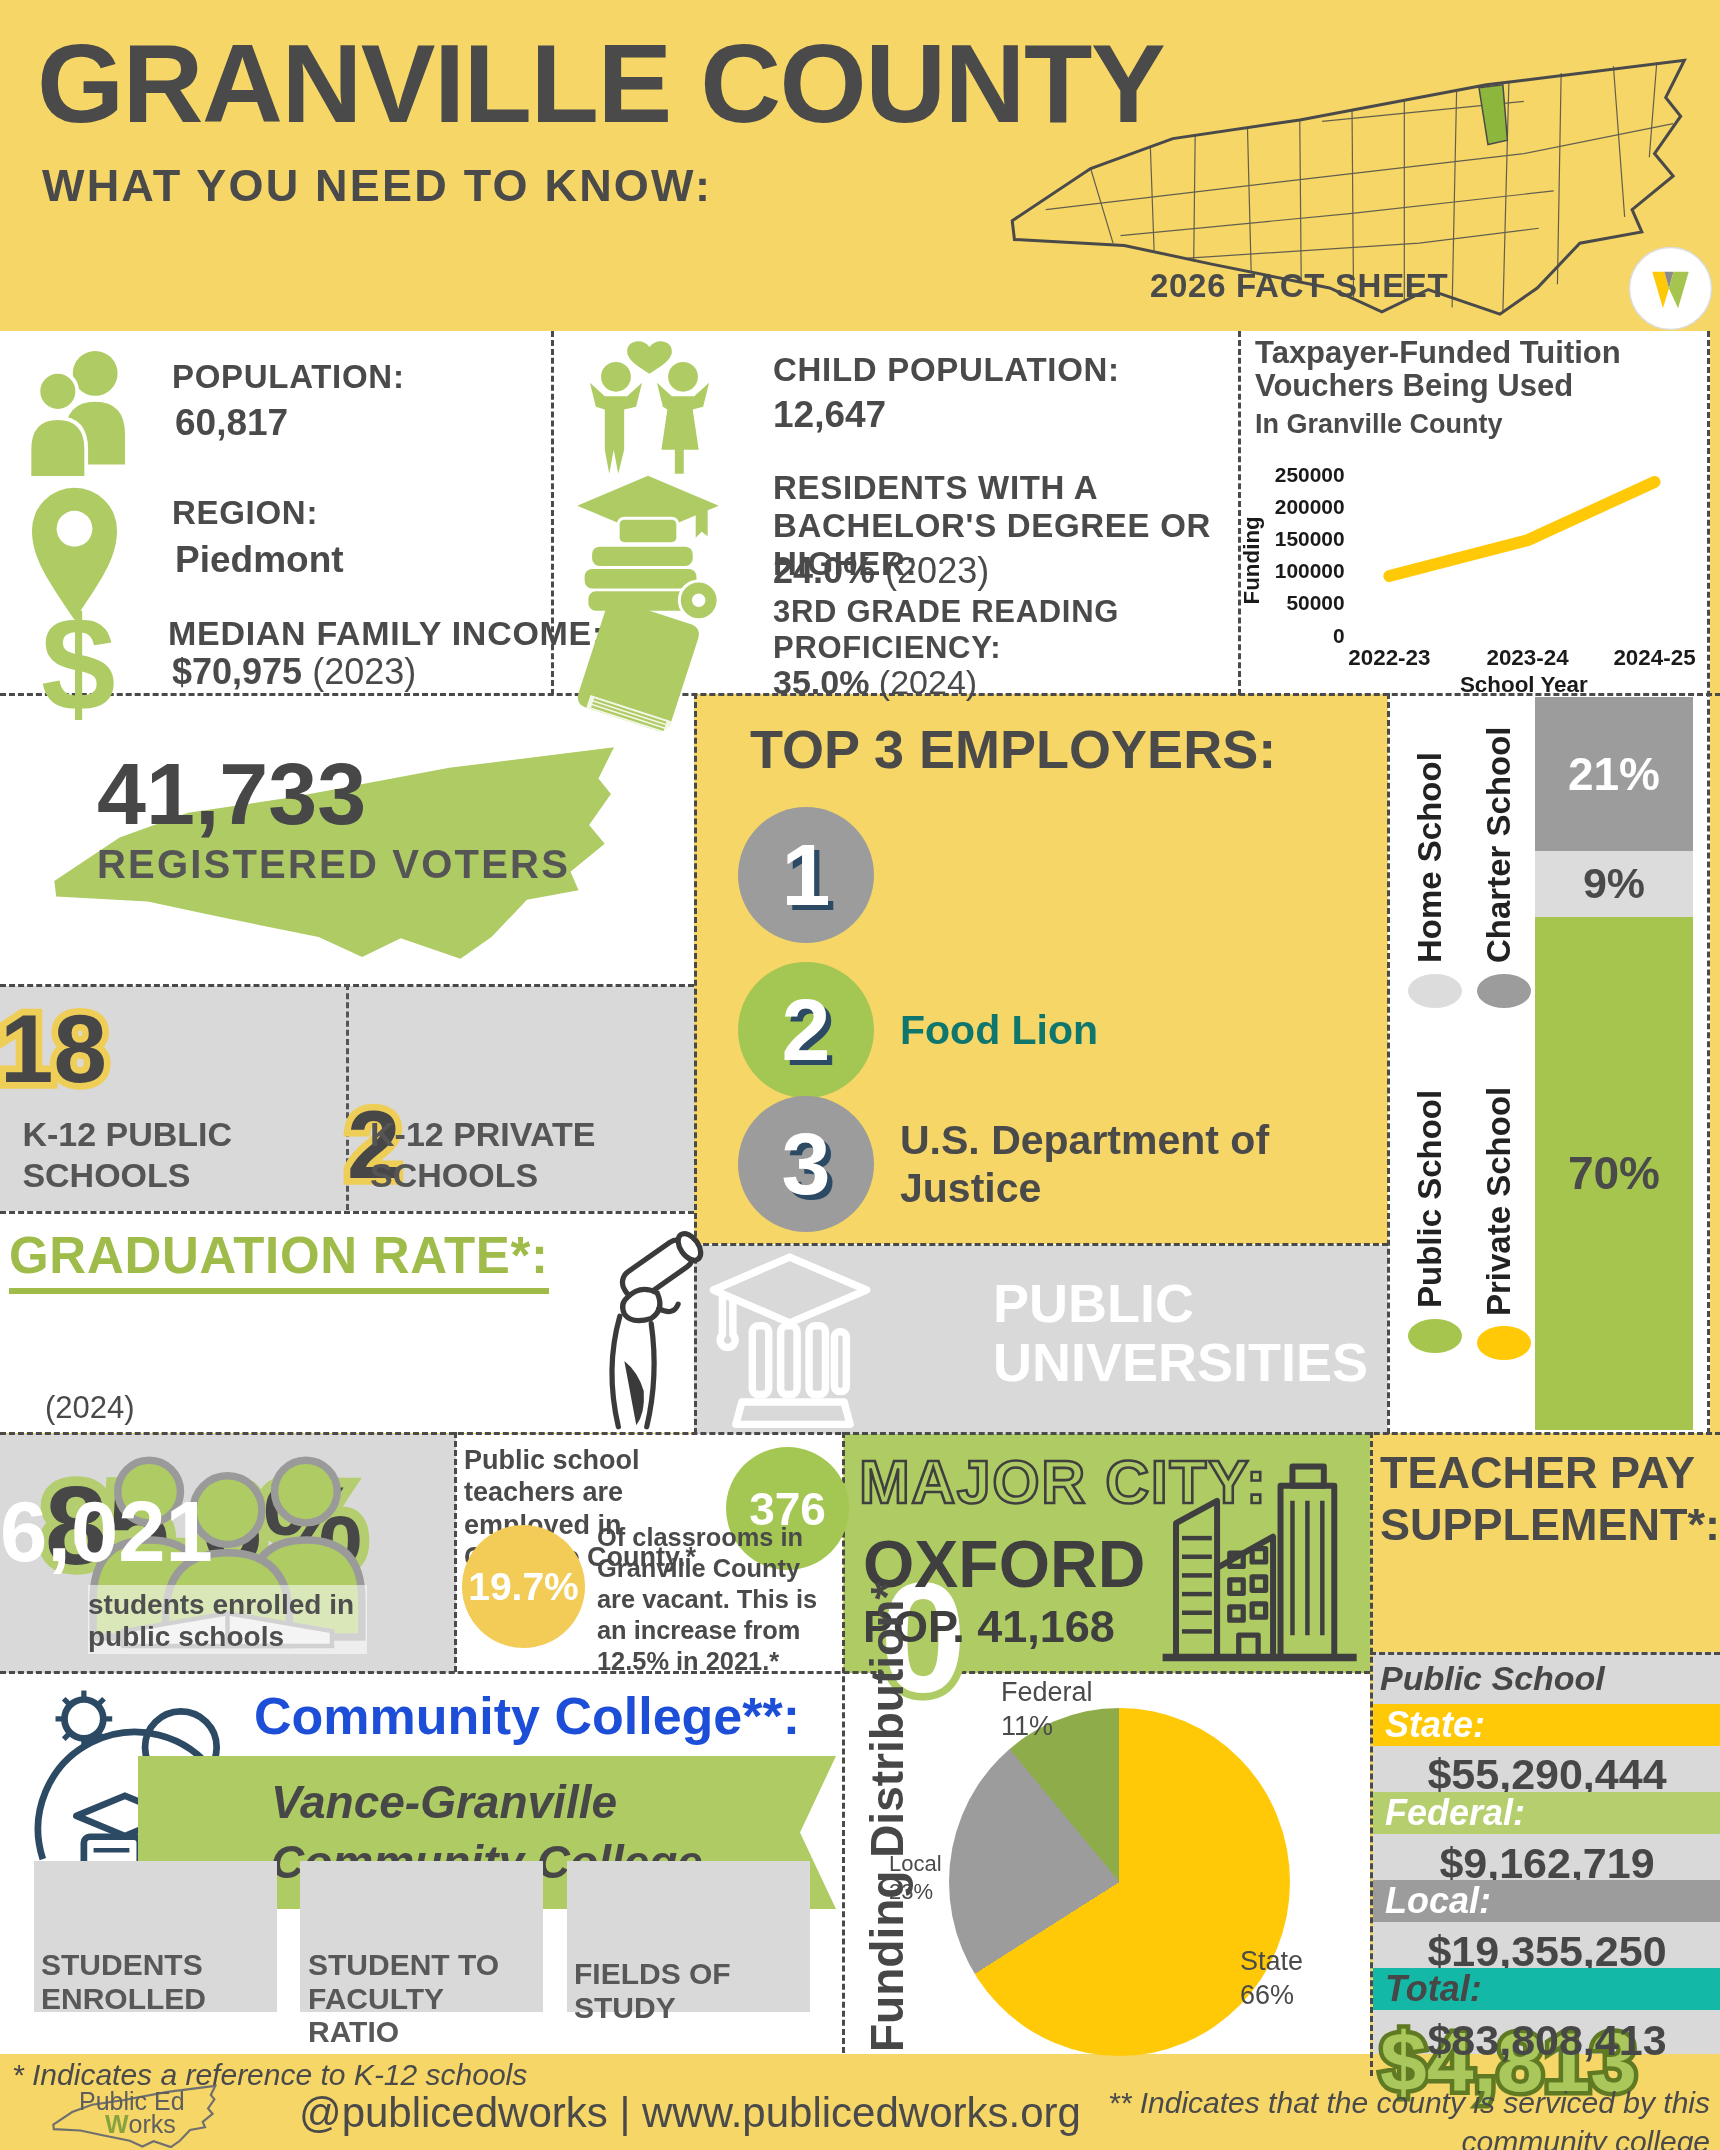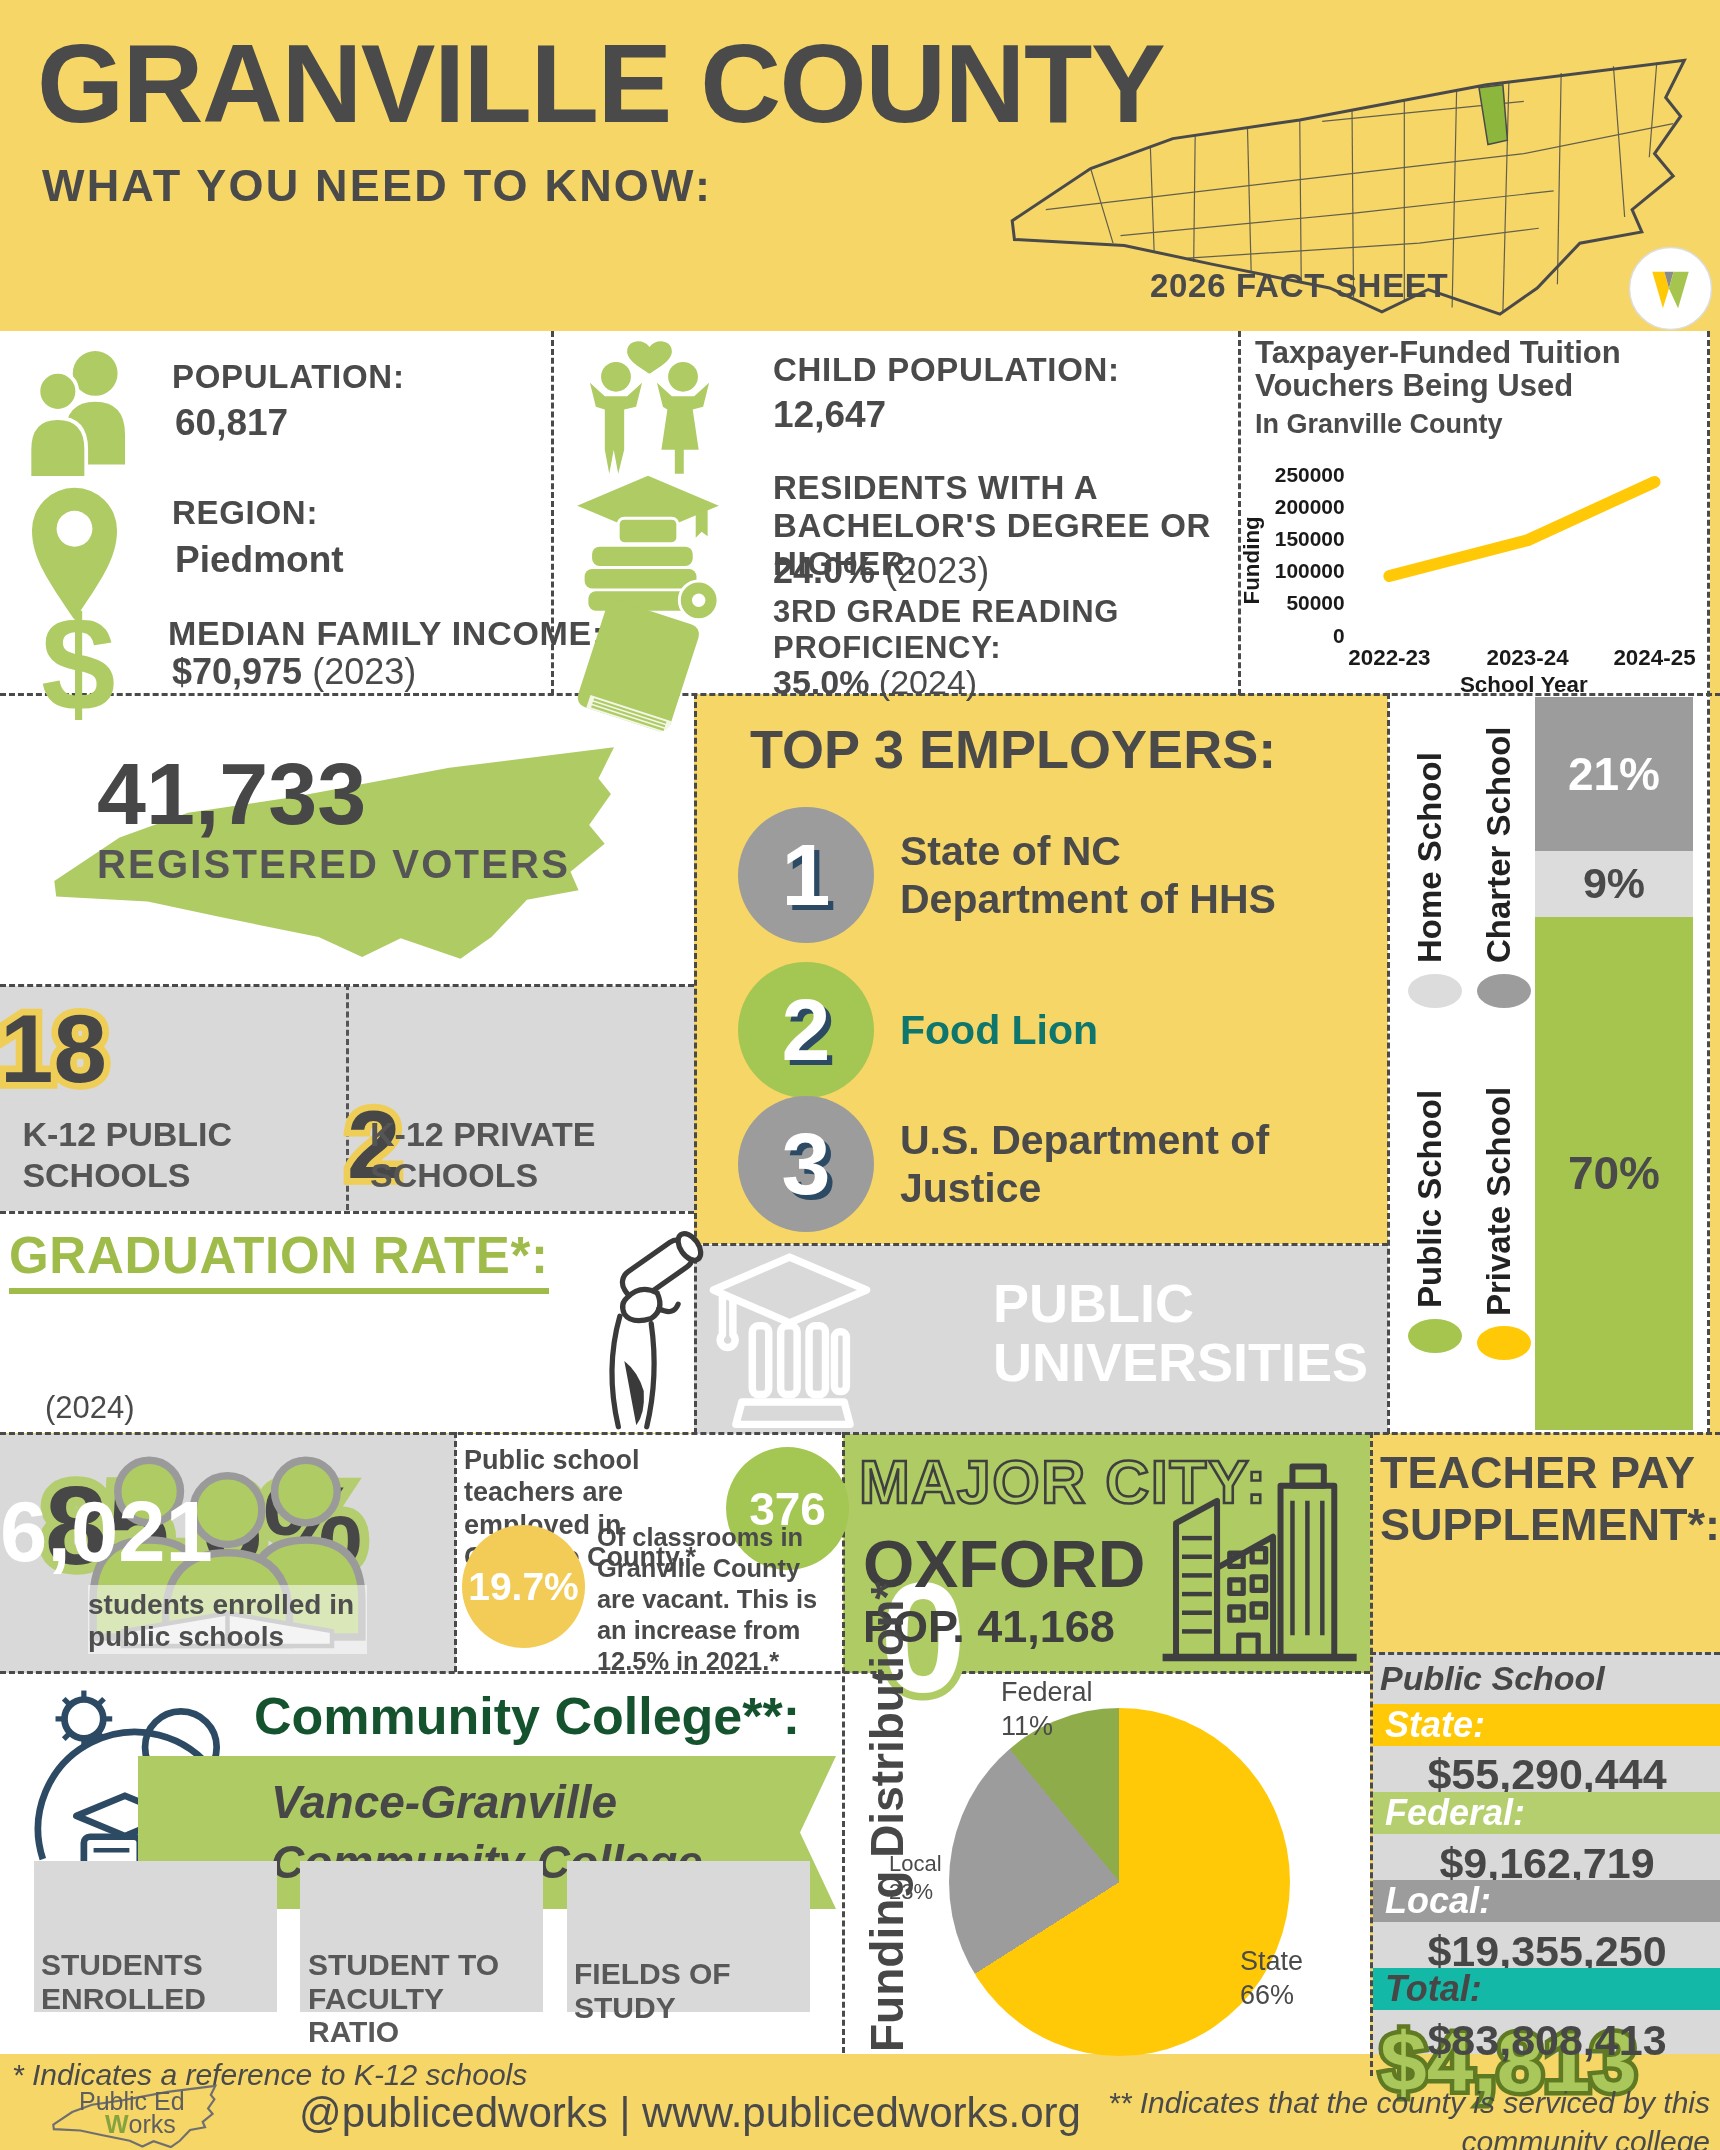--- a/index.html
+++ b/index.html
@@ -238,23 +238,20 @@
       <path d="M60 130 Q40 200 58 278"></path>
       <path d="M102 140 Q112 210 96 278"></path>
       <path d="M66 190 q18 14 26 40 q2 30 -10 46" fill="#3A3A3A" stroke="none"></path>
     </svg>
   </div>
 
   <div class="abs bold" style="left:750px;top:718px;font-size:54px;color:#4A4A4A;">TOP 3 EMPLOYERS:</div>
   <div class="circnum" style="left:738px;top:807px;width:136px;height:136px;background:#9C9C9C;">
     <span class="shadownum" style="font-size:88px;">1</span>
   </div>
-  <div class="emp-row" style="left:900px;top:807px;width:418px;min-height:136px;">
-    <span class="bold" style="font-size:41px;line-height:1.18;color:#4A4A4A;">State of NC Department of HHS</span>
-  </div>
   <div class="circnum" style="left:738px;top:962px;width:136px;height:136px;background:#A4C652;">
     <span class="shadownum" style="font-size:88px;">2</span>
   </div>
   <div class="emp-row" style="left:900px;top:962px;width:418px;min-height:136px;">
     <span class="bold" style="font-size:41px;line-height:1.18;color:#0f766e;">Food Lion</span>
   </div>
   <div class="circnum" style="left:738px;top:1096px;width:136px;height:136px;background:#9C9C9C;">
     <span class="shadownum" style="font-size:88px;">3</span>
   </div>
   <div class="emp-row" style="left:900px;top:1096px;width:418px;min-height:136px;">
@@ -388,21 +385,21 @@
       <path d="M150 209 L150 232" stroke-width="7"></path>
       <rect x="95" y="210" width="75" height="88" rx="8" fill="#fff"></rect>
       <g stroke-width="6">
           <path d="M108 228 L156 228"></path>
           <path d="M108 246 L156 246"></path>
           <path d="M108 264 L156 264"></path>
           <path d="M108 282 L156 282"></path>
         </g>
     </svg>
   </div>
-  <div class="abs bold" style="left:254px;top:1686px;font-size:52px;color:#14532d;">Community College**:</div>
+  <div class="abs bold" style="left:254px;top:1686px;font-size:52px;color:#1d4ed8;">Community College**:</div>
   <div class="abs" style="left:138px;top:1756px;width:698px;height:153px;background:#AECB64;clip-path:polygon(0 0,100% 0,calc(100% - 36px) 50%,100% 100%,0 100%);display:flex;align-items:center;justify-content:center;">
     <div class="ctr bold" style="font-style:italic;font-size:46px;line-height:1.3;color:#474747;">
       <span style="display:block;">Vance-Granville</span>
       <span style="display:block;">Community College</span>
     </div>
   </div>
   <div class="rect grayp" style="left:34px;top:1861px;width:243px;height:151px;"></div>
   <div class="rect grayp" style="left:300px;top:1861px;width:243px;height:151px;"></div>
   <div class="rect grayp" style="left:567px;top:1861px;width:243px;height:151px;"></div>
 

